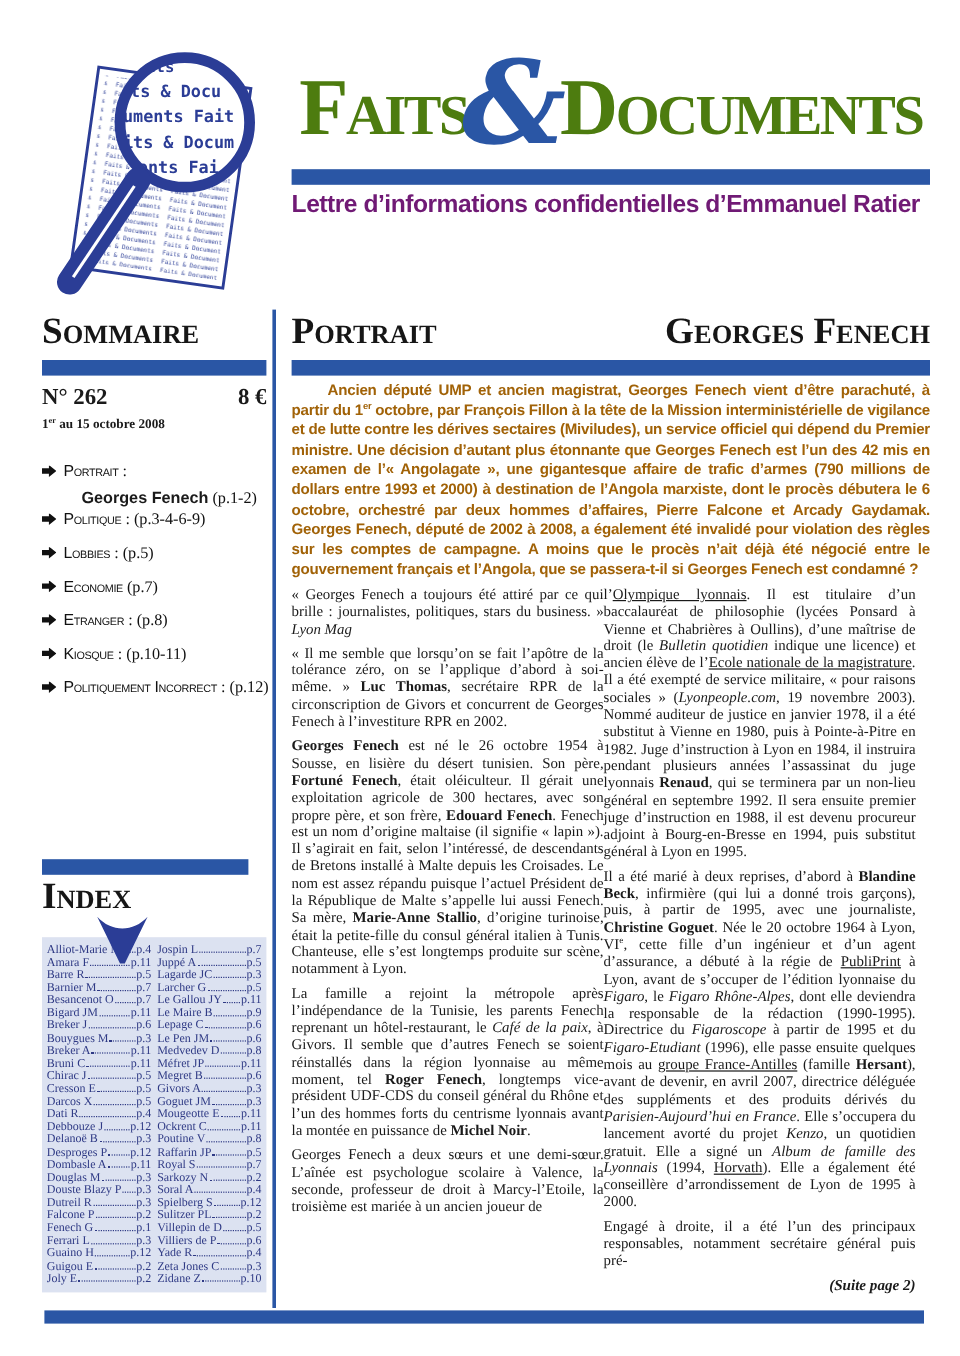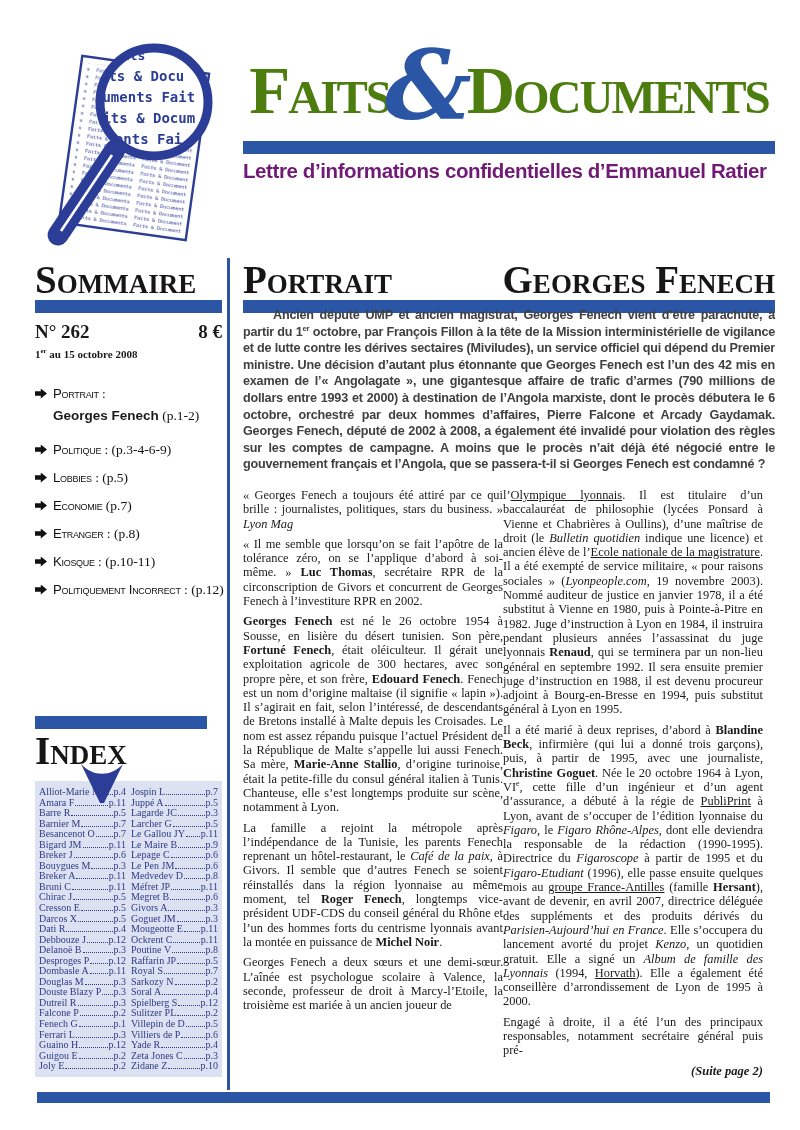--- a/index.html
+++ b/index.html
@@ -14,58 +14,58 @@
       font-size:67px;letter-spacing:-2px;color:#4d7c0f;line-height:1;}
   .title-amp{font-family:"DejaVu Serif",serif;font-style:italic;font-weight:bold;font-size:96px;
       color:#2a56a5;line-height:1;margin:0 -5px;position:relative;top:-4px;z-index:2;}
   .title-bar{position:absolute;left:243px;top:141px;width:532px;height:13px;background:#2a56a5;}
   .masthead-sub{position:absolute;left:243px;top:159px;width:532px;
       font-family:"Liberation Sans",sans-serif;font-weight:bold;font-size:20.5px;
       letter-spacing:-0.4px;white-space:nowrap;color:#701a75;}
 
   
   .section-heading{font-family:"Liberation Serif",serif;font-weight:bold;font-variant:small-caps;
-      font-size:39px;line-height:1;color:#161616;letter-spacing:0px;}
+      font-size:31px;line-height:1;color:#161616;letter-spacing:0px;}
   .blue-bar{background:#2a56a5;position:absolute;}
   .vrule{position:absolute;left:227px;top:258px;width:3px;height:832px;background:#2a56a5;}
 
   
   .som-heading{position:absolute;left:35px;top:260px;}
   .som-bar{left:35px;top:300px;width:187px;height:13px;}
   .som-issue-row{position:absolute;left:35px;top:321px;width:187px;display:flex;
       justify-content:space-between;font-weight:bold;font-size:19px;}
   .som-date{position:absolute;left:35px;top:348px;width:190px;font-weight:bold;font-size:11px;}
   .som-list{position:absolute;left:35px;top:384px;width:194px;}
   .som-item{display:flex;align-items:baseline;margin-bottom:10px;}
   .som-arrow{flex:0 0 12px;width:12px;height:10px;margin-right:6px;background:#111;
       clip-path:polygon(0 28%,48% 28%,48% 0,100% 50%,48% 100%,48% 72%,0 72%);position:relative;top:0.5px;}
   .som-label{font-family:"Liberation Sans",sans-serif;font-variant:small-caps;font-size:13.2px;
       letter-spacing:-0.3px;color:#111;}
   .som-rest{font-family:"Liberation Serif",serif;font-size:13.5px;color:#111;}
-  .som-sub{margin:-6px 0 16px 18px;}
+  .som-sub{margin:-6px 0 0 18px;text-align:center;}
   .som-sub-name{font-family:"Liberation Sans",sans-serif;font-weight:bold;font-size:13.5px;}
 
   
   .idx-bar{left:35px;top:716px;width:172px;height:13px;}
   .idx-heading{position:absolute;left:35px;top:731px;}
   .idx-arrow{position:absolute;left:80px;top:764px;width:44px;height:40px;z-index:3;}
   .idx-box{position:absolute;left:35px;top:781px;width:187px;height:296px;background:#dce2f1;
       box-sizing:border-box;padding:6px 4px;display:flex;gap:5px;color:#2f3a85;}
   .idx-col{width:50%;}
   .idx-row{display:flex;align-items:baseline;height:10.55px;font-size:10px;line-height:10.55px;
       white-space:nowrap;overflow:hidden;}
   .idx-leader{flex:1;min-width:3px;border-bottom:1.3px dotted #2f3a85;margin:0 1px 1.5px 1px;}
 
   
   .portrait-row{position:absolute;left:243px;top:260px;width:532px;display:flex;
       justify-content:space-between;align-items:baseline;}
   .main-bar{left:243px;top:300px;width:532px;height:13px;}
-  .intro{position:absolute;left:243px;top:307px;width:532px;
+  .intro{position:absolute;left:243px;top:317px;width:532px;
       font-family:"Liberation Sans",sans-serif;font-weight:bold;font-size:12.6px;
-      line-height:16.6px;letter-spacing:-0.2px;text-align:justify;text-indent:30px;color:#404040;}
+      line-height:16.6px;letter-spacing:-0.2px;text-align:justify;text-indent:30px;color:#a16207;}
   .columns{position:absolute;left:243px;top:488px;width:532px;display:flex;}
   .col{width:260px;}
   .body-para{font-size:12.4px;line-height:14.3px;text-align:justify;margin:0 0 6px 0;}
   .rb{font-weight:bold;}
   .ri{font-style:italic;}
   .ru{text-decoration:underline;}
   sup{font-size:0.62em;line-height:0;}
   .suite{font-size:12.6px;font-weight:bold;font-style:italic;text-align:right;margin-top:2px;}
 
   .bottom-bar{left:37px;top:1092px;width:733px;height:11px;}

